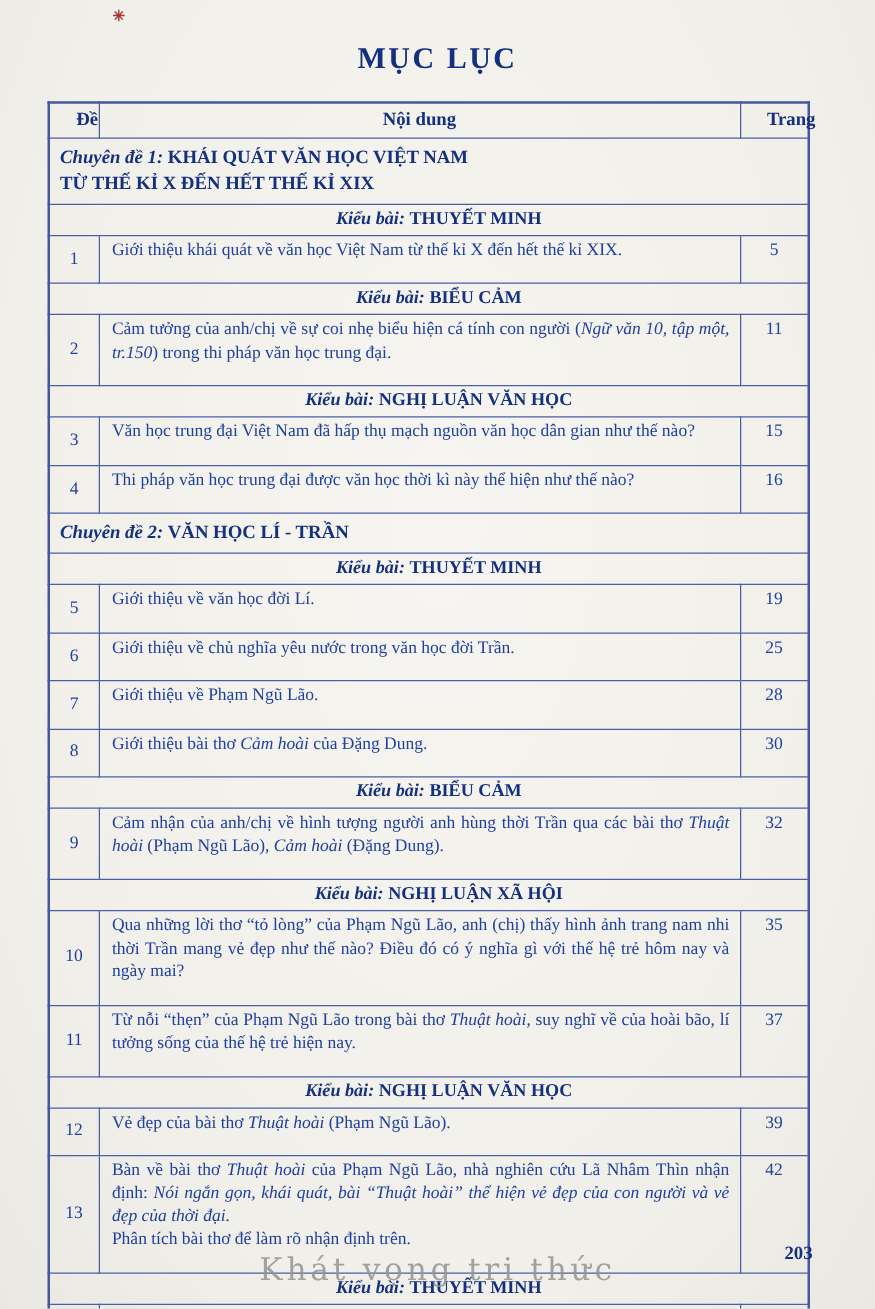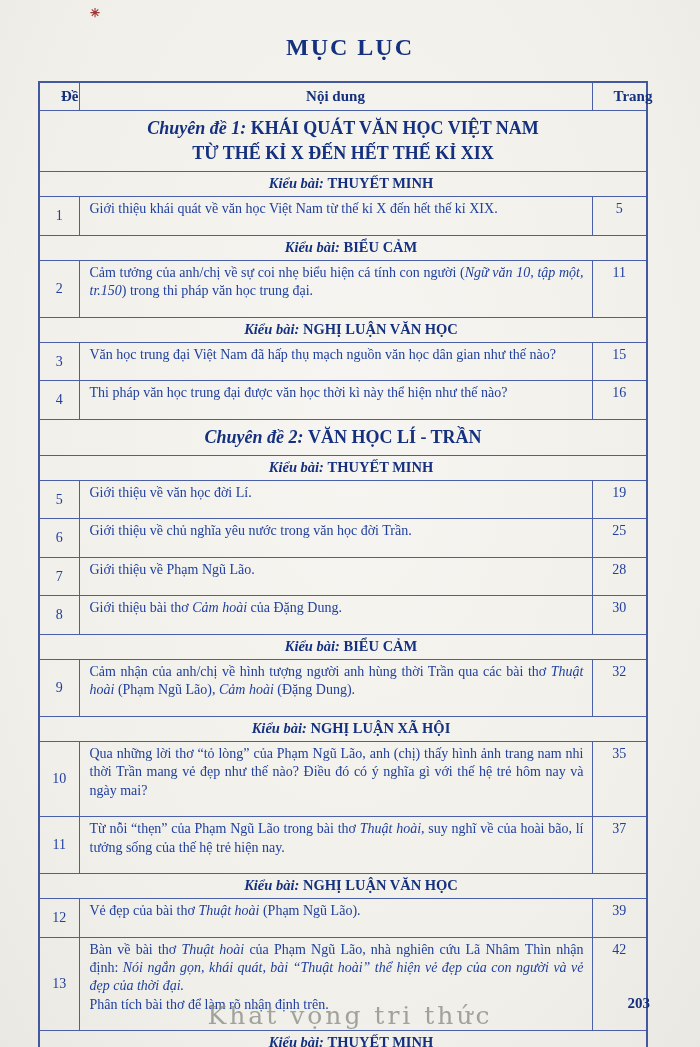--- a/index.html
+++ b/index.html
@@ -48,23 +48,22 @@
     padding:3px 8px 16px 10px;
     text-align:justify;
     white-space:pre-line;
     font-size:14px; line-height:1.32;margin-left:44px;
   }
   td.c-tr {
     text-align:center; vertical-align:top;
     font-size:14px; padding-top:4px;
   }
   td.chapter {
-    text-align:center;
     padding:5px 8px;
-    font-size:18px; line-height:1.4;
+    font-size:15px; line-height:1.4;
     color:#14307e;
     white-space:pre-line;
     border-radius:23px;
   }
   td.kind {
     text-align:center;
     padding:3px 8px 4px 24px;
     font-size:14.5px;
     color:#14307e;
   }

